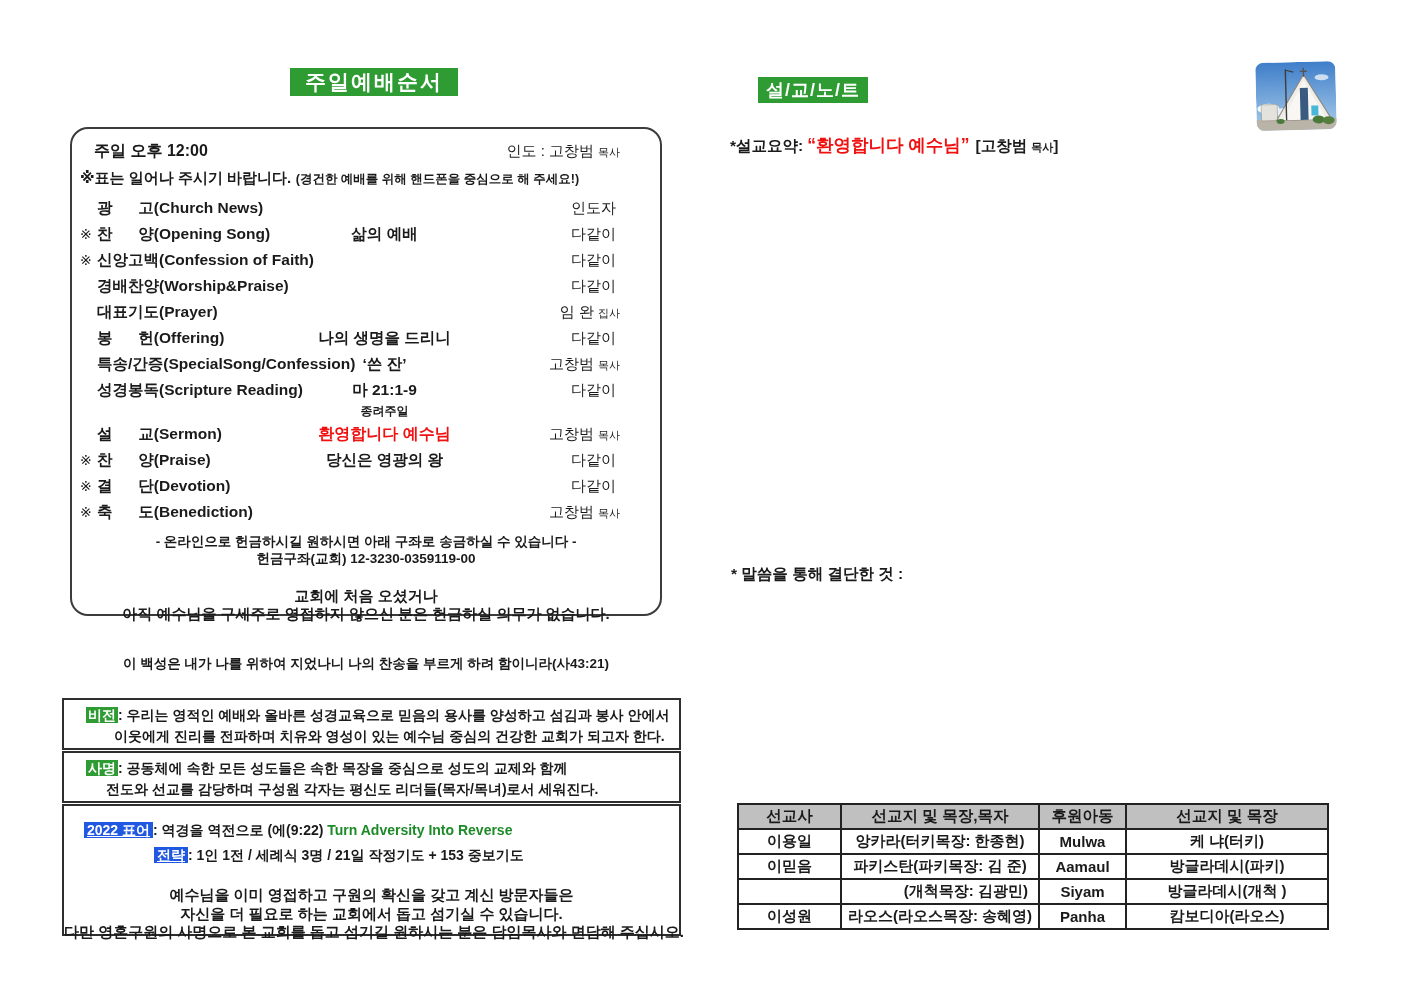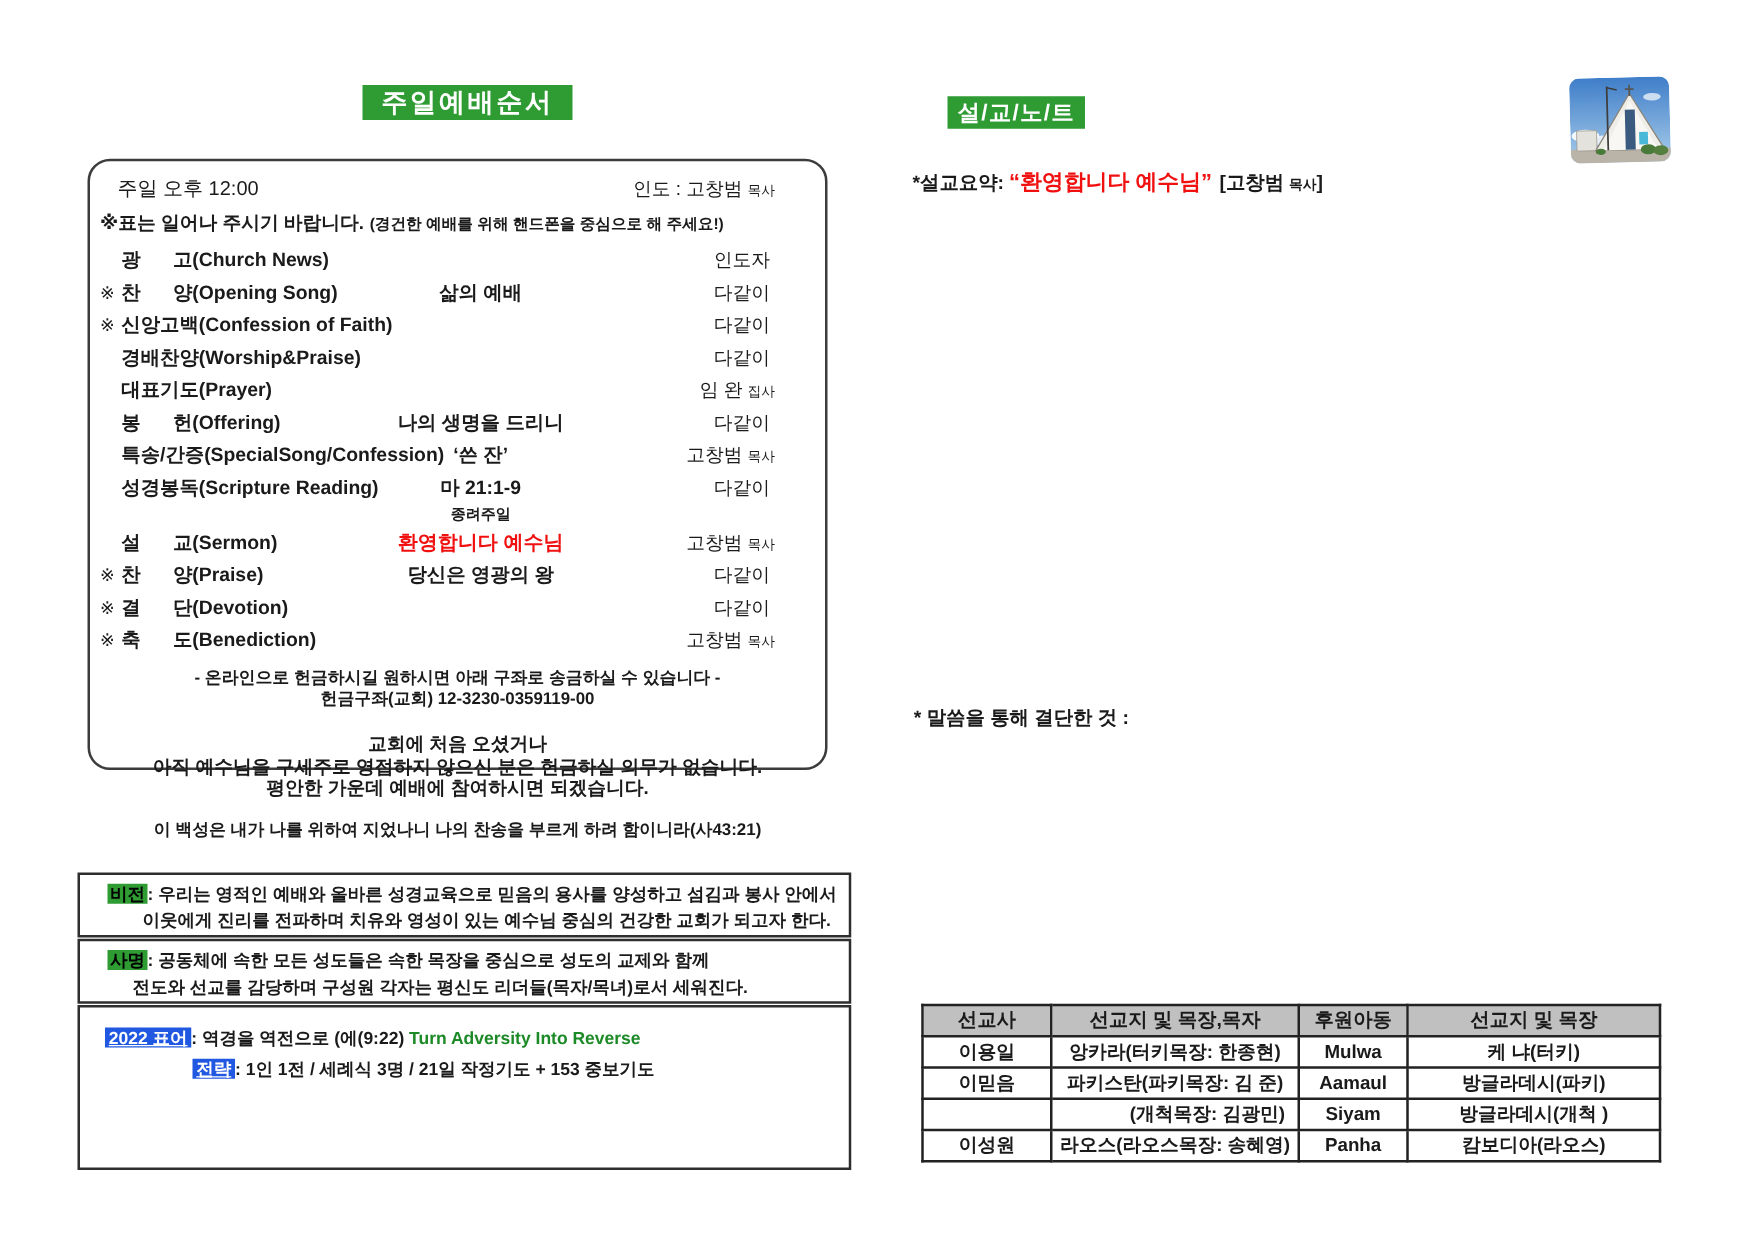--- a/index.html
+++ b/index.html
@@ -22,21 +22,21 @@
     display:flex;align-items:center;justify-content:center;
   }
   .title-left{left:290px;top:68px;width:168px;height:28px;font-size:21px;letter-spacing:2px;}
   .title-right{left:758px;top:77px;width:110px;height:26px;font-size:18px;letter-spacing:1px;}
 
   .service-box{
     position:absolute;left:70px;top:127px;width:592px;height:489px;
     border:2px solid #3c3c3c;border-radius:18px;padding:10px 0 0;
   }
   .svc-header{display:flex;justify-content:space-between;align-items:baseline;padding:2px 40px 0 22px;}
-  .svc-time{font-weight:normal;font-size:16px;}
+  .svc-time{font-weight:bold;font-size:16px;}
   .svc-leader{font-size:15px;}
   .rank{font-size:11px;margin-left:4px;}
   .svc-note{padding-left:8px;margin-top:7px;white-space:pre;}
   .note-main{font-weight:bold;font-size:15px;}
   .note-sub{font-weight:bold;font-size:12.5px;}
   .svc-items{margin-top:7px;}
   .svc-row{position:relative;height:26px;display:flex;align-items:center;padding-left:8px;}
   .svc-mark{width:17px;font-size:14px;flex:none;}
   .svc-label{font-weight:bold;font-size:15.5px;white-space:pre;}
   .svc-center{
@@ -56,21 +56,21 @@
   .verse-line{
     position:absolute;left:70px;top:655px;width:592px;text-align:center;
     font-weight:bold;font-size:13.5px;
   }
 
   .info-box{position:absolute;left:62px;width:619px;border:2px solid #2e2e2e;padding-top:5px;}
   .vision-box{top:698px;height:52px;}
   .mission-box{top:751px;height:52px;}
   .goal-box{top:804px;height:132px;}
   .info-line{font-weight:bold;font-size:14px;line-height:21px;white-space:nowrap;}
-  .hl-green{background:var(--green);color:#000000;padding:0 2px;font-weight:bold;}
+  .hl-green{background:var(--green);color:#ffffff;padding:0 2px;font-weight:bold;}
   .hl-blue{background:var(--blue);color:#fff;padding:0 3px;font-weight:bold;text-decoration:underline;}
   .vline1{padding-left:22px;}
   .vline2{padding-left:50px;}
   .mline2{padding-left:42px;}
   .goal-line1{padding-left:20px;margin-top:9px;}
   .goal-line2{padding-left:90px;margin-top:4px;}
   .green-en{color:#1d8a28;font-weight:bold;}
   .visitor{margin-top:20px;text-align:center;font-weight:bold;font-size:15px;line-height:18.5px;white-space:nowrap;}
 
   
@@ -186,39 +186,43 @@
     </div>
   </div>
 
   <div class="giving">
     <div>- 온라인으로 헌금하시길 원하시면 아래 구좌로 송금하실 수 있습니다 -</div>
     <div>헌금구좌(교회) 12-3230-0359119-00</div>
   </div>
   <div class="newcomer">
     <div>교회에 처음 오셨거나</div>
     <div>아직 예수님을 구세주로 영접하지 않으신 분은 헌금하실 의무가 없습니다.</div>
-    <div>평안한 가운데 예배에 참여하시면 되겠습니다.</div>
   </div>
 </div>
 
 <div class="verse-line">이 백성은 내가 나를 위하여 지었나니 나의 찬송을 부르게 하려 함이니라(사43:21)</div>
 
 <div class="info-box vision-box">
   <div class="info-line vline1"><span class="hl-green">비전</span><span>: 우리는 영적인 예배와 올바른 성경교육으로 믿음의 용사를 양성하고 섬김과 봉사 안에서</span></div>
   <div class="info-line vline2">이웃에게 진리를 전파하며 치유와 영성이 있는 예수님 중심의 건강한 교회가 되고자 한다.</div>
 </div>
 
 <div class="info-box mission-box">
   <div class="info-line vline1"><span class="hl-green">사명</span><span>: 공동체에 속한 모든 성도들은 속한 목장을 중심으로 성도의 교제와 함께</span></div>
   <div class="info-line mline2">전도와 선교를 감당하며 구성원 각자는 평신도 리더들(목자/목녀)로서 세워진다.</div>
 </div>
 
 <div class="info-box goal-box">
   <div class="info-line goal-line1"><span class="hl-blue">2022 표어</span><span>: 역경을 역전으로 (에(9:22) </span><span class="green-en">Turn Adversity Into Reverse</span></div>
   <div class="info-line goal-line2"><span class="hl-blue">전략</span><span>: 1인 1전 / 세례식 3명 / 21일 작정기도 + 153 중보기도</span></div>
+  <div class="visitor">
+    <div>예수님을 이미 영접하고 구원의 확신을 갖고 계신 방문자들은</div>
+    <div>자신을 더 필요로 하는 교회에서 돕고 섬기실 수 있습니다.</div>
+    <div>다만 영혼구원의 사명으로 본 교회를 돕고 섬기길 원하시는 분은 담임목사와 면담해 주십시오.</div>
+  </div>
 </div>
 
 <div class="title-box title-right">설/교/노/트</div>
 
 <div class="summary-line">
   <span>*설교요약:</span><span class="summary-quote">“환영합니다 예수님”</span><span>[고창범</span><span class="rank">목사</span><span>]</span>
 </div>
 
 <div class="decision-line">* 말씀을 통해 결단한 것 :</div>
 

